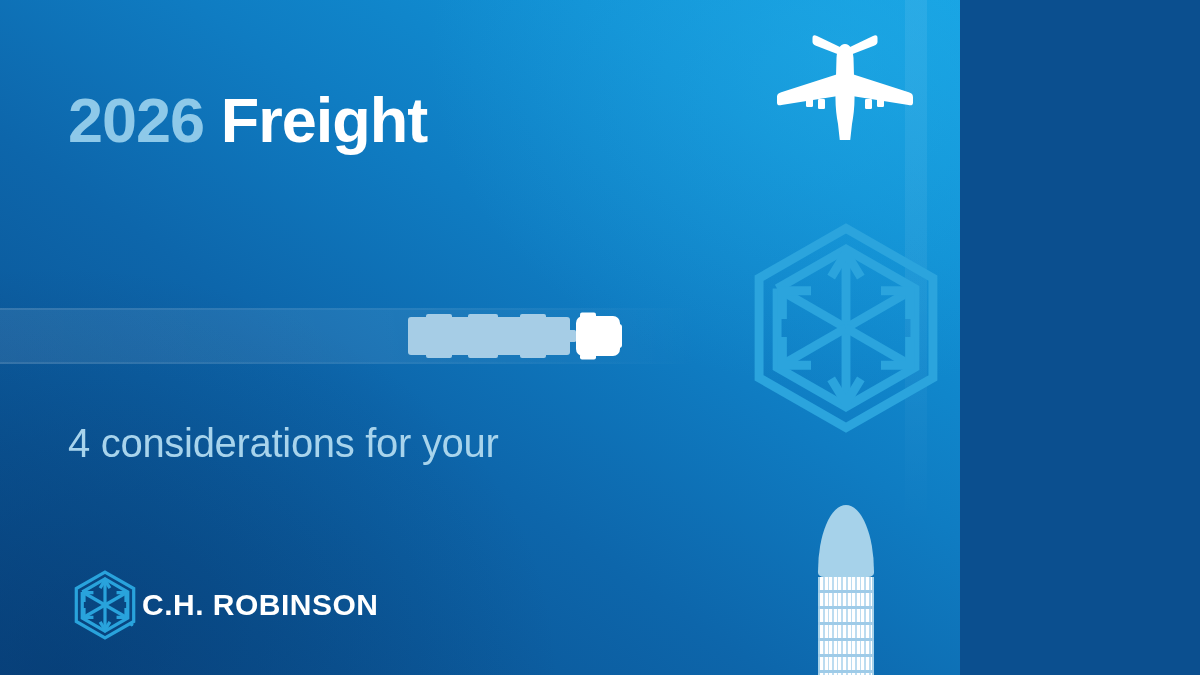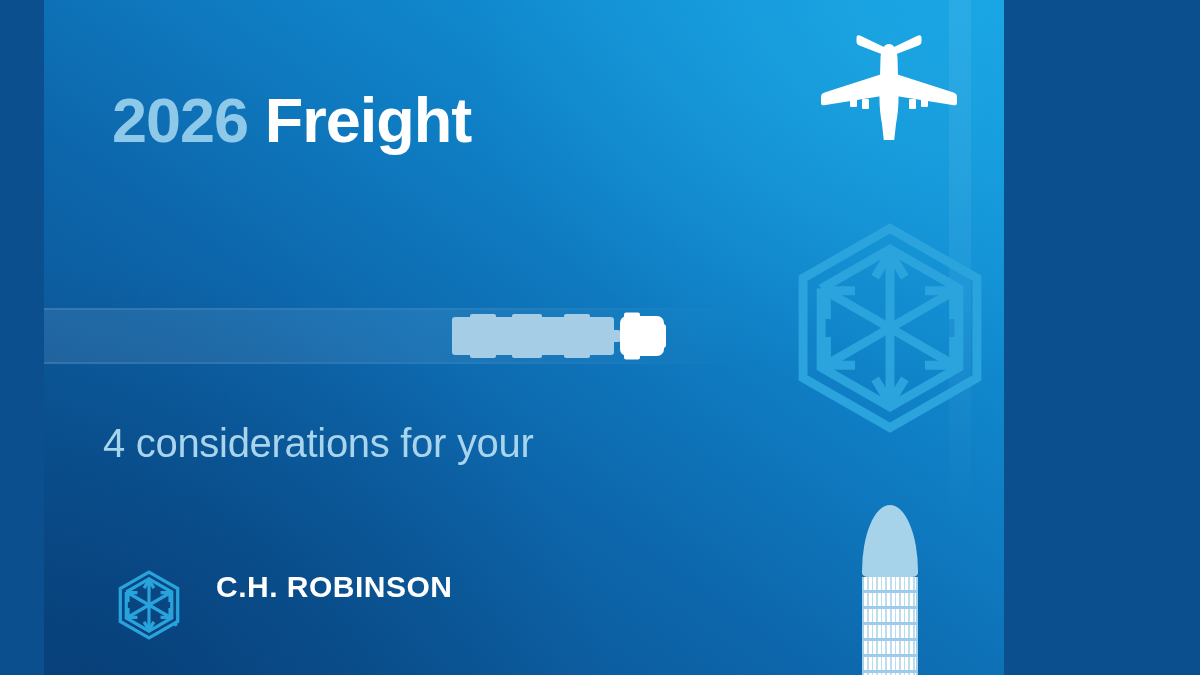--- a/index.html
+++ b/index.html
@@ -17,21 +17,20 @@
     overflow:hidden;
     
     background:
       linear-gradient(35deg,
         #0a4a89 0%,
         #0b5596 18%,
         #0d66ab 40%,
         #0f7cc2 60%,
         #1190d4 80%,
         #14a0e2 100%);
-    margin-left: 44px;
   }
 
   
   .glow {
     position:absolute; inset:0;
     background:radial-gradient(ellipse 70% 80% at 88% 8%,
                 rgba(40,180,235,0.38) 0%, rgba(40,180,235,0.0) 62%);
     pointer-events:none;
   }
   .vignette {
@@ -79,36 +78,36 @@
     font-size:63px;
     font-weight:bold;
     line-height:1.08;
     letter-spacing:-1px;
     color:#ffffff;
   }
   .title .year { color:#8ec9e9; }
 
   .subtitle {
     position:absolute;
-    left:59px; top:418px;
+    left:68px; top:418px;
     width:600px;
     font-size:40px;
     font-weight:400;
     line-height:1.25;
     color:#a8d4ec;
     letter-spacing:-0.3px;
   }
 
   
   .logo {
     position:absolute;
     left:70px; top:570px;
     display:flex;
-    align-items:flex-start;
-    gap:32px;
+    align-items:center;
+    gap:2px;
   }
   .logo-mark { width:70px; height:70px; display:block; }
   .logo-word {
     font-size:30px;
     font-weight:bold;
     color:#ffffff;
     letter-spacing:0.5px;
     white-space:nowrap;
   }
 

